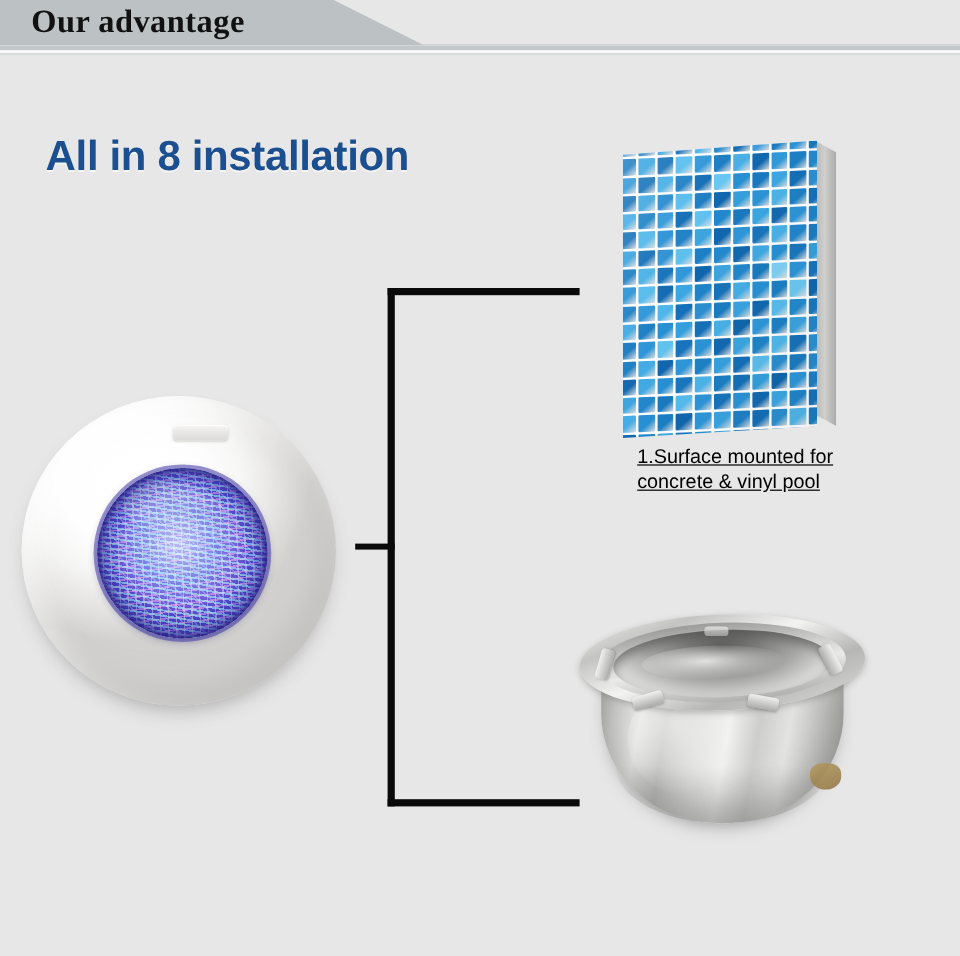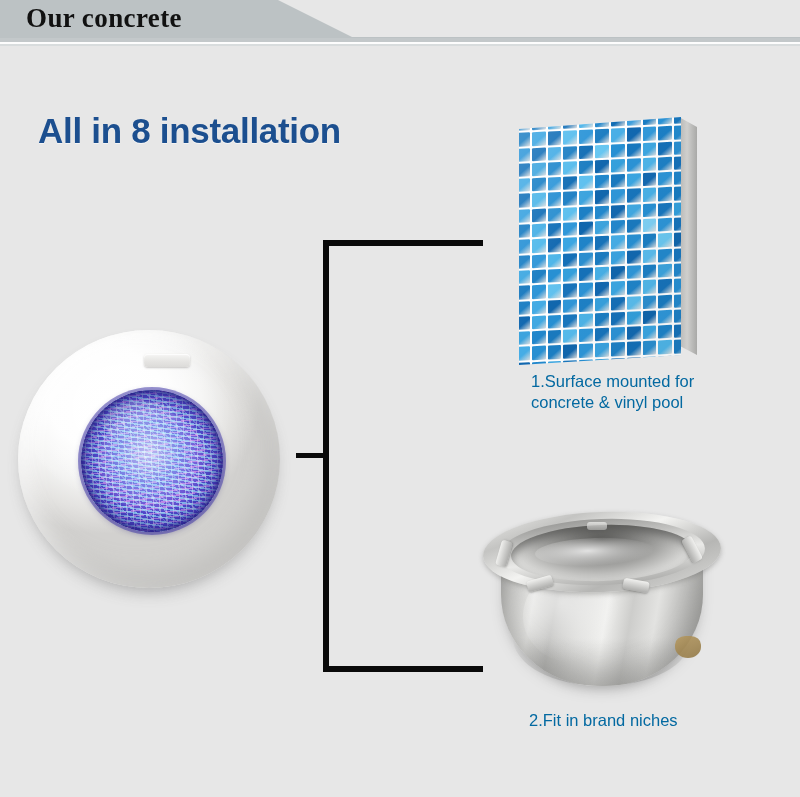--- a/index.html
+++ b/index.html
@@ -185,36 +185,36 @@
   .niche-lug{
     position:absolute;left:192px;top:128px;width:26px;height:22px;
     border-radius:40% 40% 50% 50%;
     background:linear-gradient(150deg,#b89a5e,#8a6f3a);
     opacity:.85;
   }
 
   
   .caption{
     position:absolute;
-    font-size:16.5px;color:#0369a1;line-height:1.28;
+    font-size:16.5px;color:#000000;line-height:1.28;text-decoration:underline;
   }
   .caption-1{left:531px;top:371px;width:180px;}
   .caption-2{left:529px;top:710px;width:210px;}
 </style>
 </head>
 <body>
 
 <div id="page">
 
   <div class="banner-wrap">
     <div class="banner-shape"></div>
     <div class="banner-rule-a"></div>
     <div class="banner-rule-b"></div>
     <div class="banner-rule-c"></div>
-    <div class="banner-title">Our concrete</div>
+    <div class="banner-title">Our advantage</div>
   </div>
 
   <div class="headline">All in 8 installation</div>
 
   <div class="light">
     <div class="light-body"></div>
     <div class="light-rim"></div>
     <div class="light-tab"></div>
     <div class="lens">
       <div class="lens-sparkle"></div>
@@ -438,15 +438,14 @@
     <div class="niche-cavity"></div>
     <div class="niche-cavity-gloss"></div>
     <div class="clip c1"></div>
     <div class="clip c2"></div>
     <div class="clip c3"></div>
     <div class="clip c4"></div>
     <div class="clip c5"></div>
     <div class="niche-lug"></div>
   </div>
 
-  <div class="caption caption-2">2.Fit in brand niches</div>
 
 </div>
 
 </body></html>

